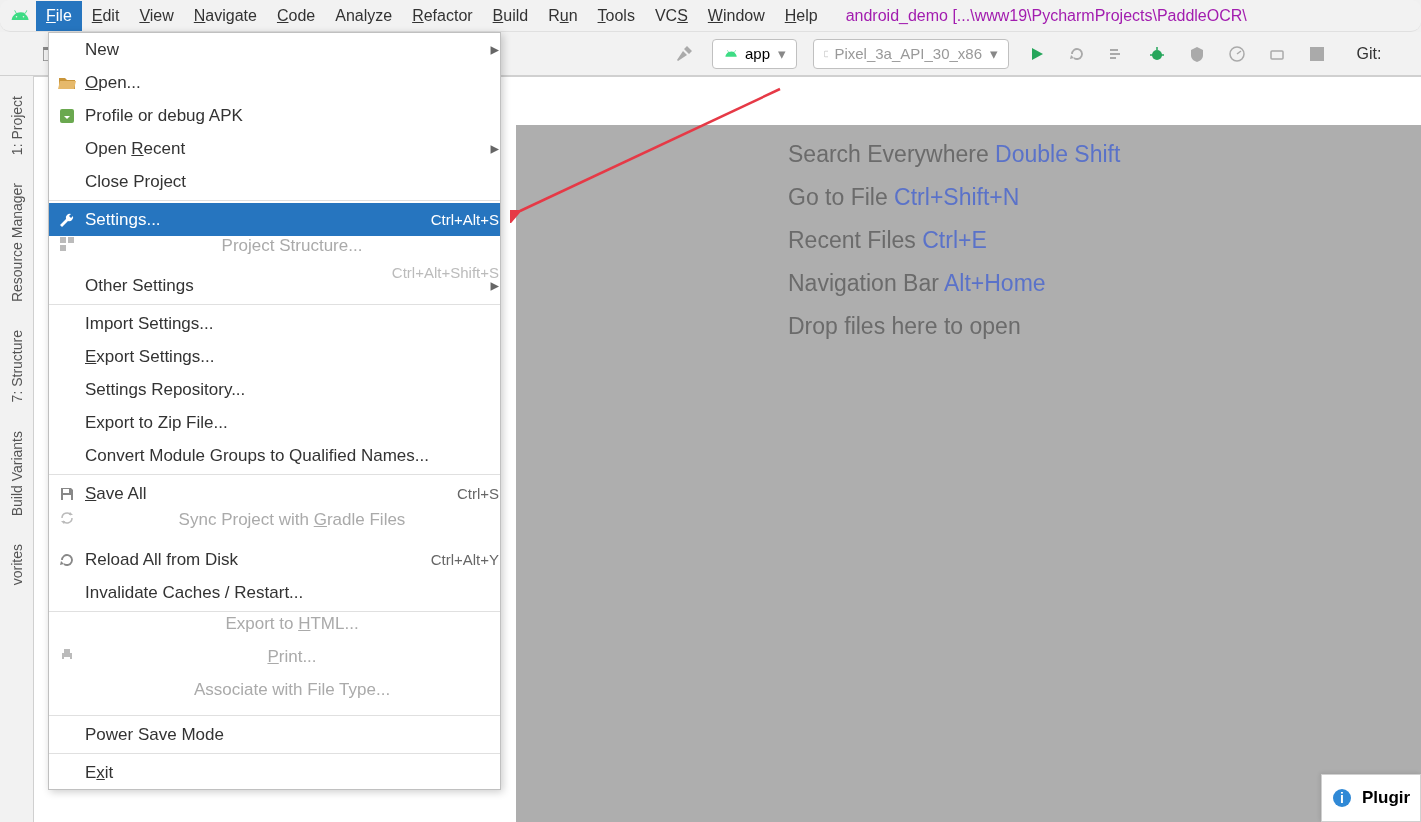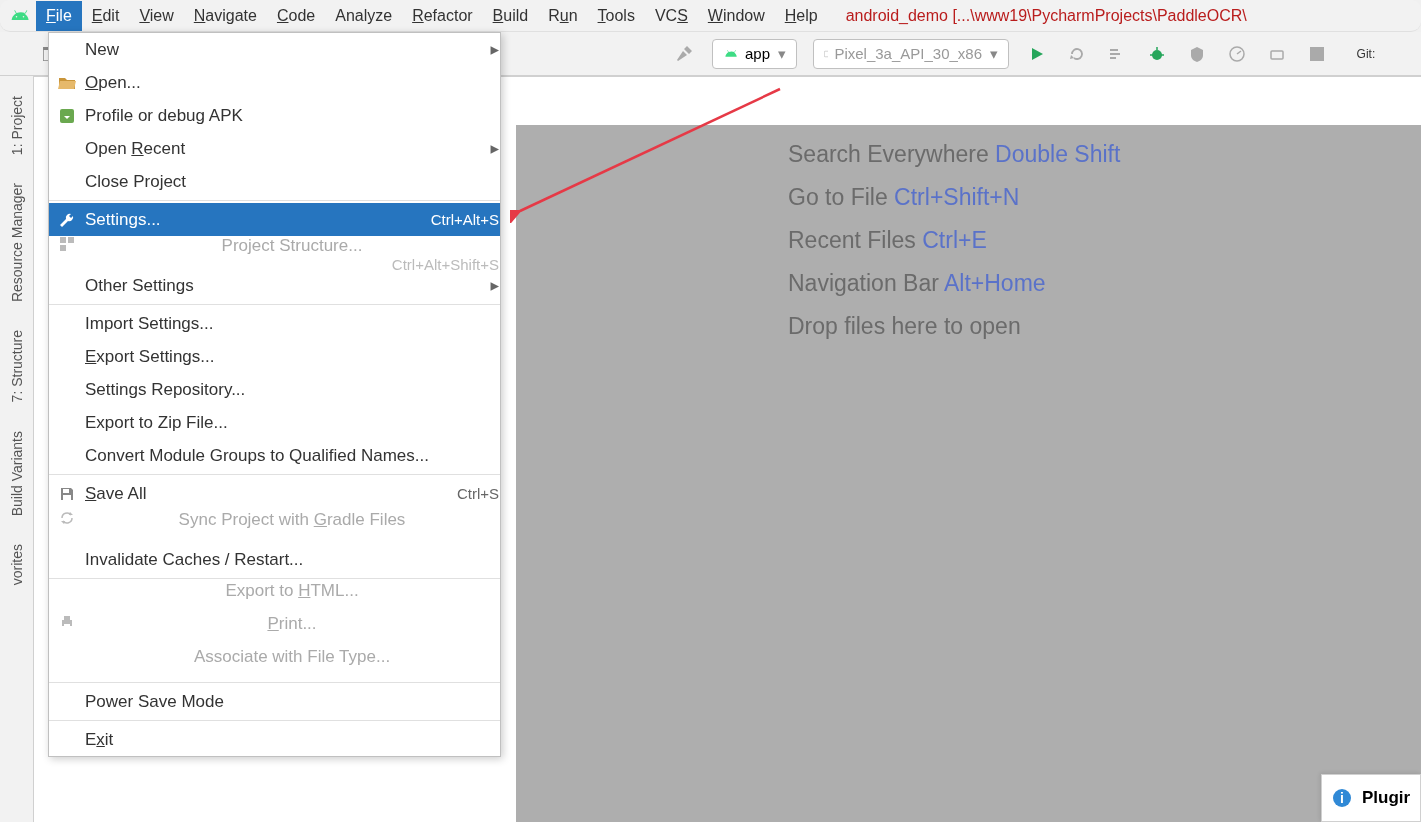--- a/index.html
+++ b/index.html
@@ -4,44 +4,44 @@
 <style>
 * { margin: 0; padding: 0; box-sizing: border-box; font-family: "Segoe UI", Arial, sans-serif; }
 body { width: 1421px; height: 822px; background: #f0f0f0; overflow: hidden; position: relative; }
 
 
 .menubar { height: 32px; background: #f2f2f2; display: flex; align-items: center; border-bottom: 1px solid #e0e0e0; border-radius: 10px; }
 .android-logo { width: 24px; height: 24px; margin: 0 4px 0 8px; }
 .menubar-item { padding: 6px 10px; font-size: 16px; color: #333; cursor: pointer; }
 .menubar-item.active { background: #2675bf; color: #fff; }
 .menubar-item u { text-decoration: underline; }
-.project-title { margin-left: 18px; font-size: 16px; color: #b91c1c; }
+.project-title { margin-left: 18px; font-size: 16px; color: #a21caf; }
 
 
 .toolbar { height: 44px; background: #f2f2f2; display: flex; align-items: center; padding-left: 24px; border-bottom: 1px solid #d0d0d0; position: relative; }
 .toolbar .left-gap { width: 592px; }
 .tb-icon-btn { width: 28px; height: 28px; margin: 0 6px; display: flex; align-items: center; justify-content: center; color: #888; cursor: pointer; }
 .tb-icon-btn.run { color: #26a65b; }
 .tb-icon-btn.bug { color: #26a65b; }
 .tb-dropdown { height: 30px; border: 1px solid #c0c0c0; border-radius: 4px; background: #fff; display: flex; align-items: center; padding: 0 10px; font-size: 15px; margin: 0 8px; }
 .tb-dropdown .caret { margin-left: 8px; color: #888; }
-.git-label { margin-left: 20px; font-size: 12px; color: #333; }
+.git-label { margin-left: 20px; font-size: 16px; color: #333; }
 
 
 .tool-strip { position: absolute; left: 0; top: 76px; width: 34px; height: calc(100% - 76px); background: #f2f2f2; border-right: 1px solid #d0d0d0; display: flex; flex-direction: column; align-items: center; padding-top: 6px; }
 .tool-strip-item { writing-mode: vertical-rl; transform: rotate(180deg); font-size: 14px; color: #555; margin: 14px 0; display: flex; align-items: center; cursor: pointer; }
 
 
 .dropdown-menu { position: absolute; left: 48px; top: 32px; width: 453px; background: #fff; border: 1px solid #c0c0c0; box-shadow: 2px 2px 8px rgba(0,0,0,0.2); z-index: 10; }
 .menu-row { display: flex; align-items: center; height: 33px; padding: 0 1px 0 36px; font-size: 17px; color: #333; cursor: pointer; position: relative; }
 .menu-row.highlighted { background: #2675bf; color: #fff; gap: 27px; }
 .menu-row.disabled { color: #aaa; cursor: default; flex-direction: column; }
 .menu-row .shortcut { margin-left: auto; font-size: 15px; color: #666; }
 .menu-row.highlighted .shortcut { color: #fff; }
-.menu-row.disabled .shortcut { color: #bbb; }
+.menu-row.disabled .shortcut { color: #bbb; margin-top: 8px; }
 .menu-row .submenu-arrow { margin-left: auto; color: #666; }
 .menu-row-icon { position: absolute; left: 8px; width: 20px; display: flex; align-items: center; justify-content: center; color: #888; }
 .menu-row.highlighted .menu-row-icon { color: #fff; }
 .menu-row.disabled .menu-row-icon { color: #bbb; }
 .menu-sep { height: 1px; background: #e0e0e0; margin: 2px 0; }
 .menu-row u { text-decoration: underline; }
 
 
 .editor-area { position: absolute; left: 34px; top: 76px; right: 0; bottom: 0; background: #fff; border-top: 1px solid #d0d0d0; }
 .editor-grey { position: absolute; left: 482px; top: 0; right: 0; bottom: 0; background: #aeaeae; display: flex; flex-direction: column; justify-content: flex-start; padding-left: 272px; margin-top: 48px; }
@@ -261,20 +261,30 @@
       <div class="menu-row disabled">
         <span class="menu-row-icon">
           <svg width="16" height="16" viewBox="0 0 16 16">
             <path fill="none" stroke="currentColor" stroke-width="1.5" d="M3 8a5 5 0 0 1 9-3M13 8a5 5 0 0 1-9 3"></path>
             <path fill="currentColor" d="M11 2l3 3h-4zM5 14l-3-3h4z"></path>
           </svg>
         </span>
         <span>Sync Project with <u>G</u>radle Files</span>
       </div>
       <div class="menu-row">
+        <span class="menu-row-icon">
+          <svg width="16" height="16" viewBox="0 0 16 16">
+            <path fill="none" stroke="#888" stroke-width="1.8" d="M3 8a5 5 0 1 1 2 4"></path>
+            <path fill="#888" d="M2 9l3 3-4 1z"></path>
+          </svg>
+        </span>
+        <span>Reload All from Disk</span>
+        <span class="shortcut">Ctrl+Alt+Y</span>
+      </div>
+      <div class="menu-row">
         <span>Invalidate Caches / Restart...</span>
       </div>
       <div class="menu-sep"></div>
       <div class="menu-row disabled">
         <span>Export to <u>H</u>TML...</span>
       </div>
       <div class="menu-row disabled">
         <span class="menu-row-icon">
           <svg width="16" height="16" viewBox="0 0 16 16">
             <rect x="3" y="6" width="10" height="6" fill="currentColor"></rect>

